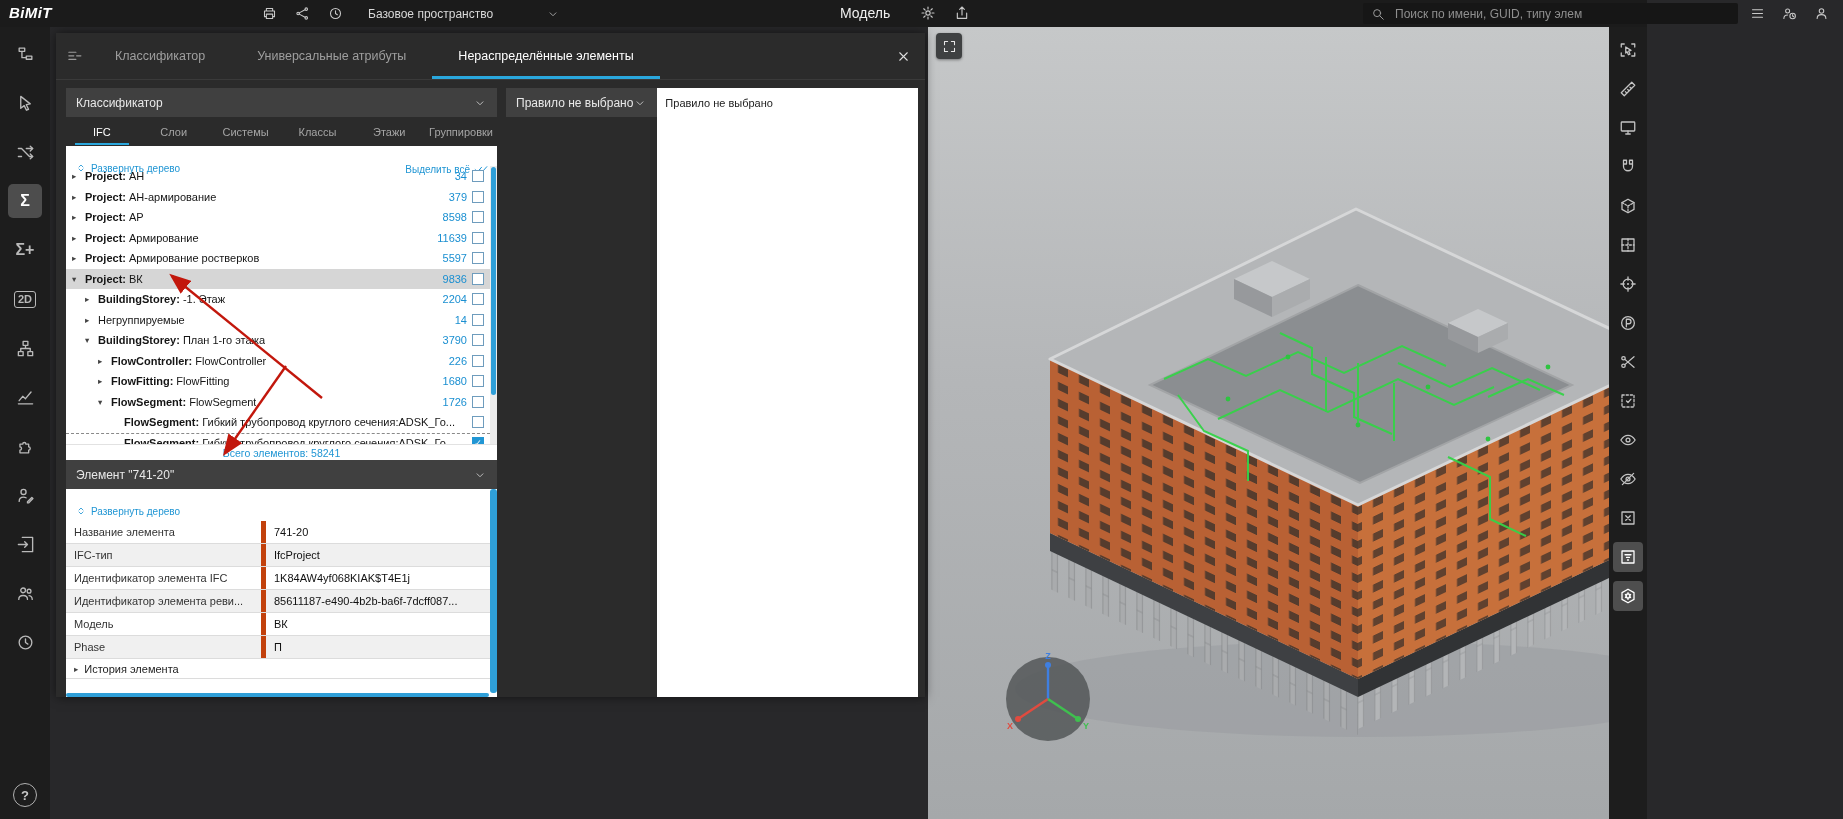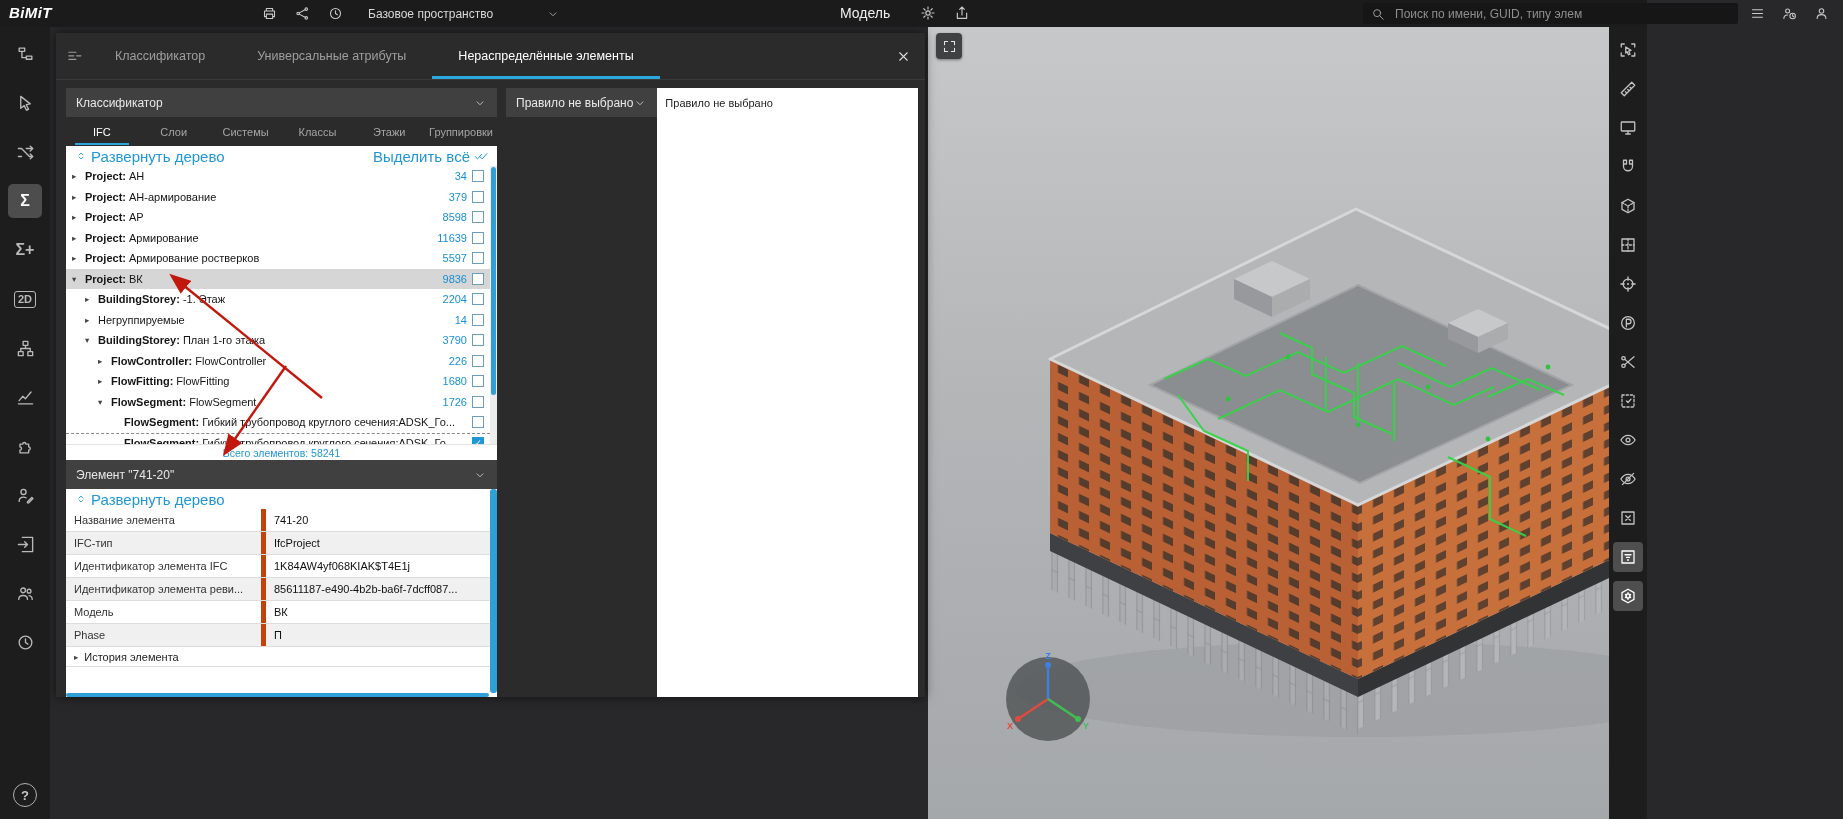--- a/index.html
+++ b/index.html
@@ -61,21 +61,21 @@
 
   .dd{height:29px;background:#404040;display:flex;align-items:center;padding:0 10px;font-size:12px;color:#e8e8e8;cursor:pointer;flex:none}
   .dd .ico{margin-left:auto;color:#bdbdbd}
 
   .stabs{height:29px;display:flex;flex:none}
   .stab{flex:1;display:flex;align-items:center;justify-content:center;font-size:11px;color:#a5a5a5;position:relative;cursor:pointer}
   .stab.active{color:#fff}
   .stab.active::after{content:"";position:absolute;left:9px;right:9px;bottom:1px;height:2px;background:#2aa7dd}
 
   .treebox{height:298px;background:#fff;position:relative;overflow:hidden;flex:none}
-  .tlinks{height:20px;display:flex;align-items:center;padding:6px 9px;font-size:15px}
+  .tlinks{height:20px;display:flex;align-items:flex-start;padding:16px 9px;font-size:10px}
   .blue-link{color:#2196d4;display:flex;align-items:center;gap:4px;cursor:pointer}
   .blue-link.right{margin-left:auto}
   .tscroll{position:absolute;top:20px;left:0;right:7px;bottom:0;overflow:hidden}
   .trow{height:20.5px;display:flex;align-items:center;font-size:11px;color:#151515;cursor:pointer}
   .trow.sel{background:#d6d6d6}
   .trow.dashed{border-top:1px dashed #8a8a8a}
   .ind{flex:none}
   .arr{width:13px;flex:none;font-size:8.5px;color:#444}
   .ttype{font-weight:bold;margin-right:3px;white-space:nowrap;flex:none}
   .ttext{white-space:nowrap;overflow:hidden;text-overflow:ellipsis;min-width:0}

